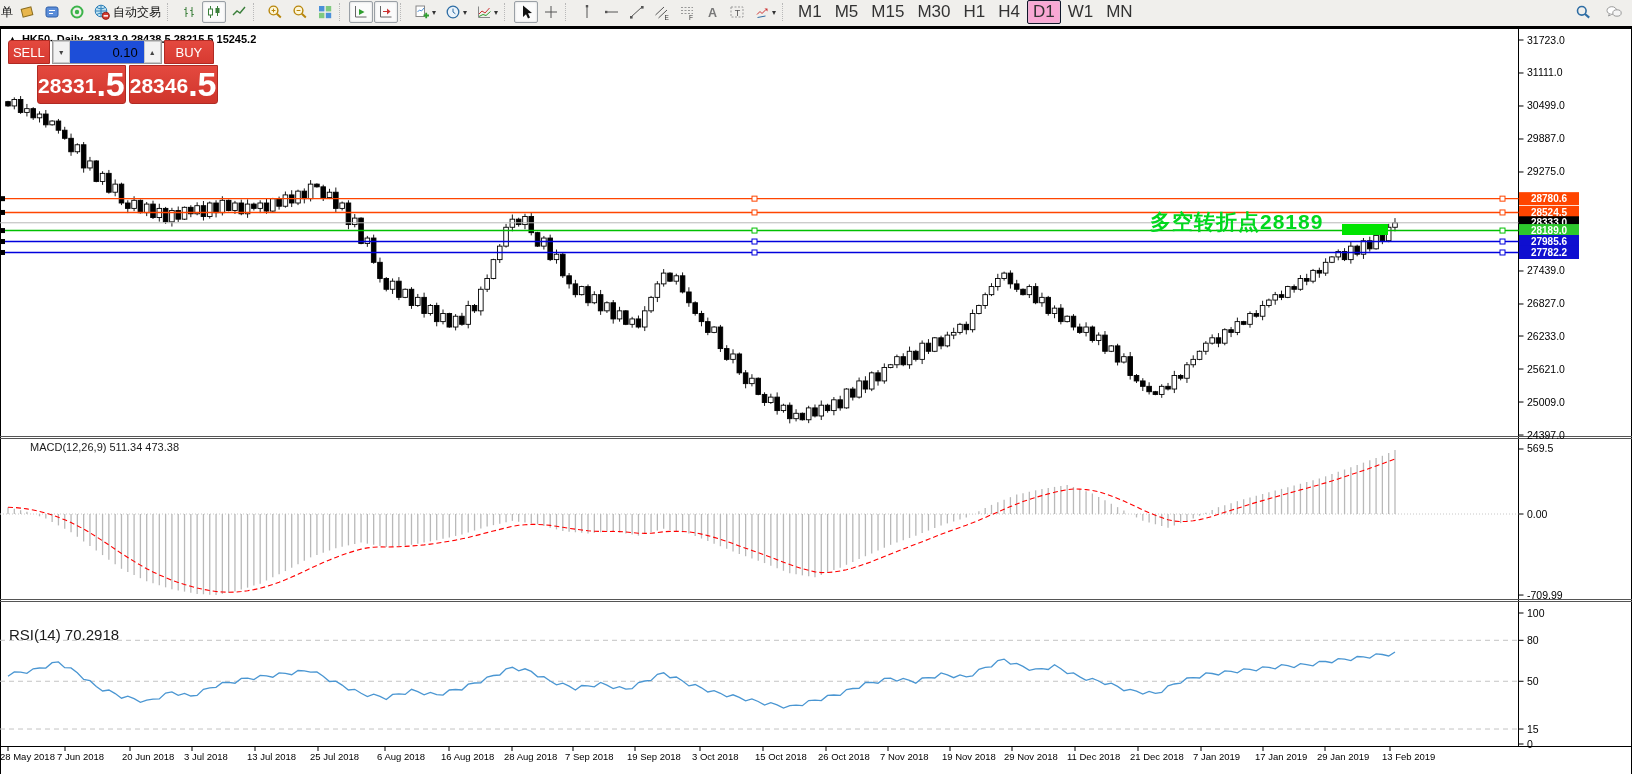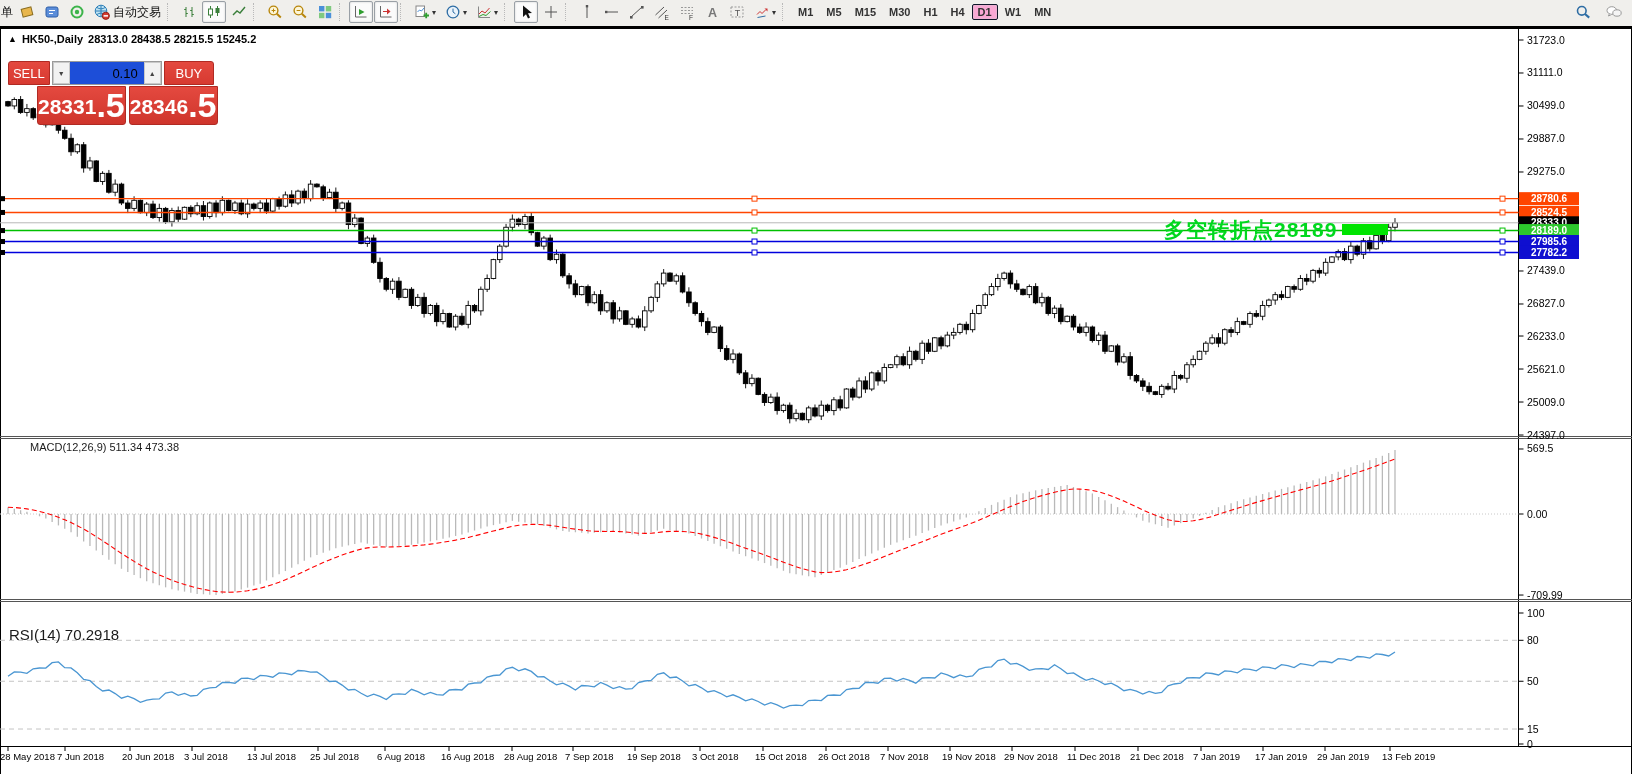--- a/index.html
+++ b/index.html
@@ -8,38 +8,38 @@
   #toolbar{position:absolute;left:0;top:0;width:1632px;height:24px;background:#f0efec;
     display:flex;align-items:center;gap:1px;padding-left:0;box-sizing:border-box;}
   .tb-btn{display:flex;align-items:center;height:20px;padding:0 3px;border:1px solid transparent;
     border-radius:2px;cursor:default;}
   .tb-btn.active{border:1px solid #9aa0a6;background:#fbfbfb;box-shadow:inset 0 0 2px #c9c9c9;}
   .tb-btn svg{display:block;}
   .tb-caret{font-size:8px;color:#333;margin-left:2px;}
   .tb-sep{width:7px;height:18px;margin:0 1px;border-left:1px dotted #b9b9b9;}
   .tb-label{font-size:12px;color:#111;margin-left:3px;white-space:nowrap;}
   .tb-text{font-size:12px;color:#111;padding:0 1px;white-space:nowrap;overflow:hidden;}
-  .tf{font-size:11px;color:#333;padding:1px 5px;border:1px solid transparent;border-radius:2px;font-weight:bold;}
+  .tf{font-size:17px;color:#333;padding:1px 5px;border:1px solid transparent;border-radius:2px;}
   .tf.active{border:1px solid #0f172a;background:#f9a8d4;box-shadow:inset 0 0 2px #cfcfcf;}
   #tb-spacer{flex:1;}
   
   #chart-window{position:absolute;left:0;top:26px;width:1632px;height:748px;background:#fff;
     border-top:2px solid #000;box-sizing:border-box;}
   #chart-svg{position:absolute;left:0;top:0;}
   
   #chart-title{position:absolute;left:8px;top:5px;font-size:11px;font-weight:bold;color:#000;
     display:flex;align-items:center;gap:5px;}
   #chart-title .ohlc{font-weight:bold;}
   .collapse{font-size:9px;}
   #macd-label{position:absolute;left:9px;top:413px;font-size:11px;color:#1a1a1a;margin-left:21px;}
   #rsi-label{position:absolute;left:9px;top:598px;font-size:15px;color:#1a1a1a;}
-  #annotation{position:absolute;left:1150px;top:188px;font-size:21px;font-weight:bold;
-    color:#00d81e;white-space:nowrap;letter-spacing:1px;margin-left:14px;}
+  #annotation{position:absolute;left:1150px;top:180px;font-size:21px;font-weight:bold;
+    color:#00d81e;white-space:nowrap;letter-spacing:1px;}
   
-  #trade-panel{position:absolute;left:8px;top:33px;width:206px;}
+  #trade-panel{position:absolute;left:8px;top:12px;width:206px;}
   #tp-row1{display:flex;height:24px;}
   .tp-btn{background:linear-gradient(#e4493f,#d73a31);border:1px solid #b02a23;color:#fff;
     display:flex;align-items:center;justify-content:center;font-size:13px;}
   #sell-btn{width:46px;border-radius:3px 0 0 0;}
   #buy-btn{width:56px;margin-left:auto;border-radius:0 3px 0 0;}
   #vol-box{display:flex;height:22px;border:1px solid #9a9a9a;background:#1d4ed8;margin:0 2px;}
   .spin{width:15px;display:flex;align-items:center;justify-content:center;font-size:7px;
     color:#444;background:#f2f2f2;border:1px solid #c9c9c9;}
   #vol-value{width:68px;display:flex;align-items:center;justify-content:flex-end;
     padding-right:6px;font-size:13px;color:#000;}

